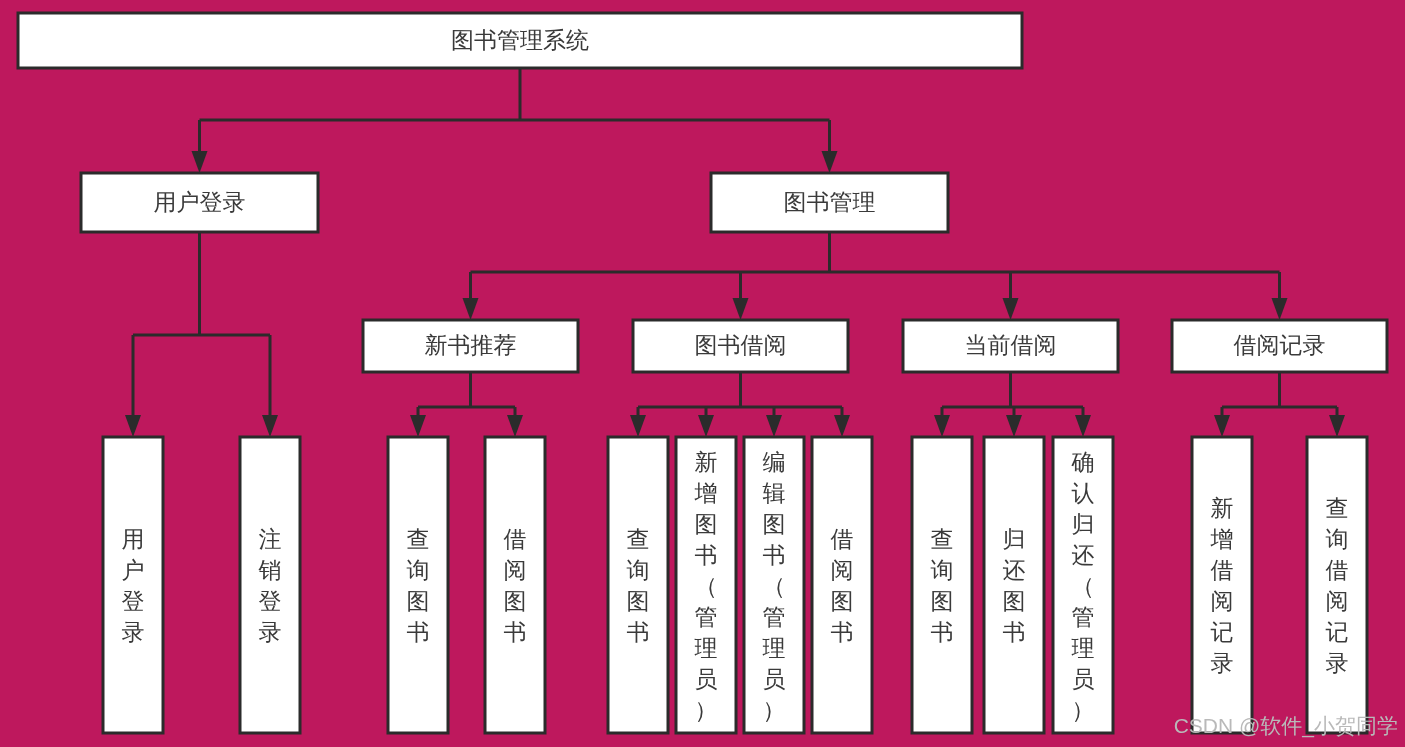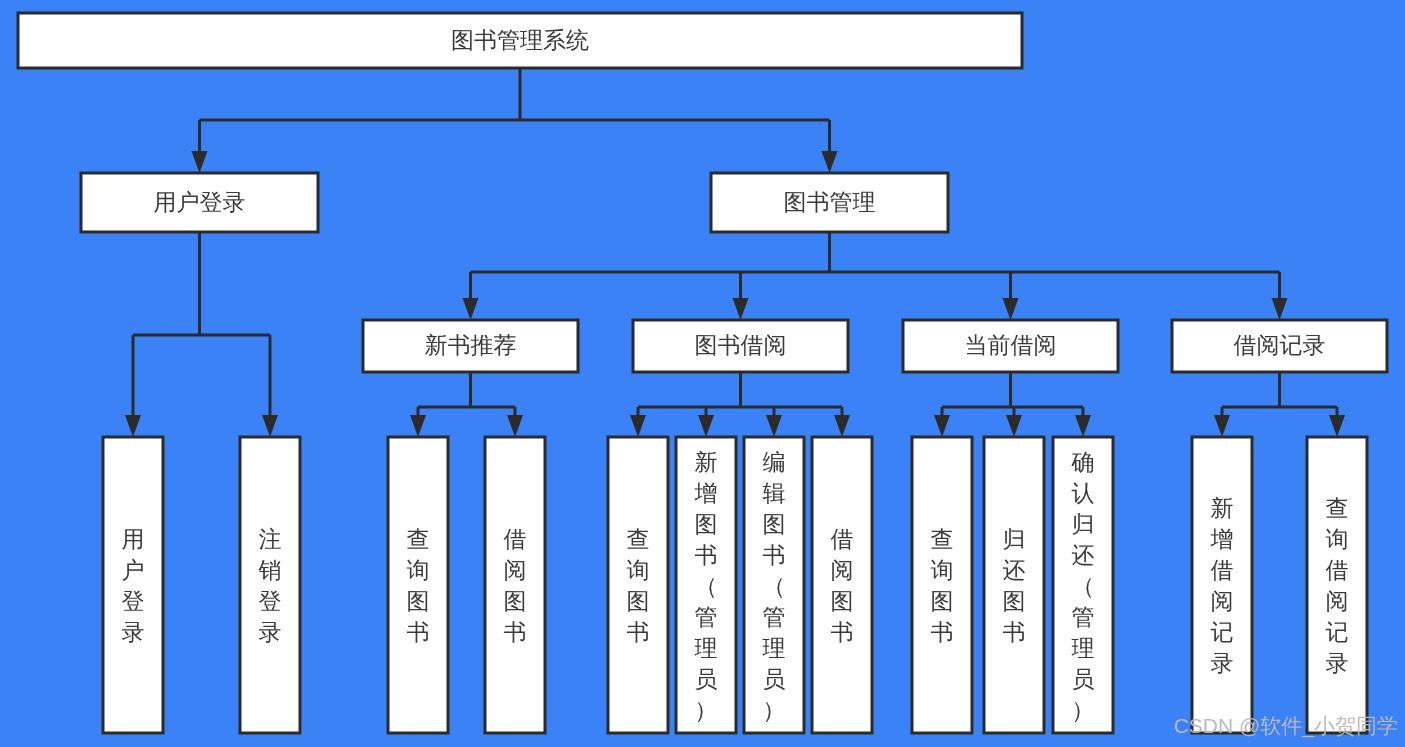--- a/index.html
+++ b/index.html
@@ -10,21 +10,21 @@
   body {
     font-family: "Liberation Sans", "DejaVu Sans", sans-serif;
     width: 1405px;
     height: 747px;
     overflow: hidden;
   }
   #diagram-root {
     position: relative;
     width: 1405px;
     height: 747px;
-    background: #3b82f6;
+    background: #be185d;
   }
   svg.diagram-canvas {
     position: absolute;
     top: 0;
     left: 0;
     width: 1405px;
     height: 747px;
     display: block;
   }
   .node-box {

